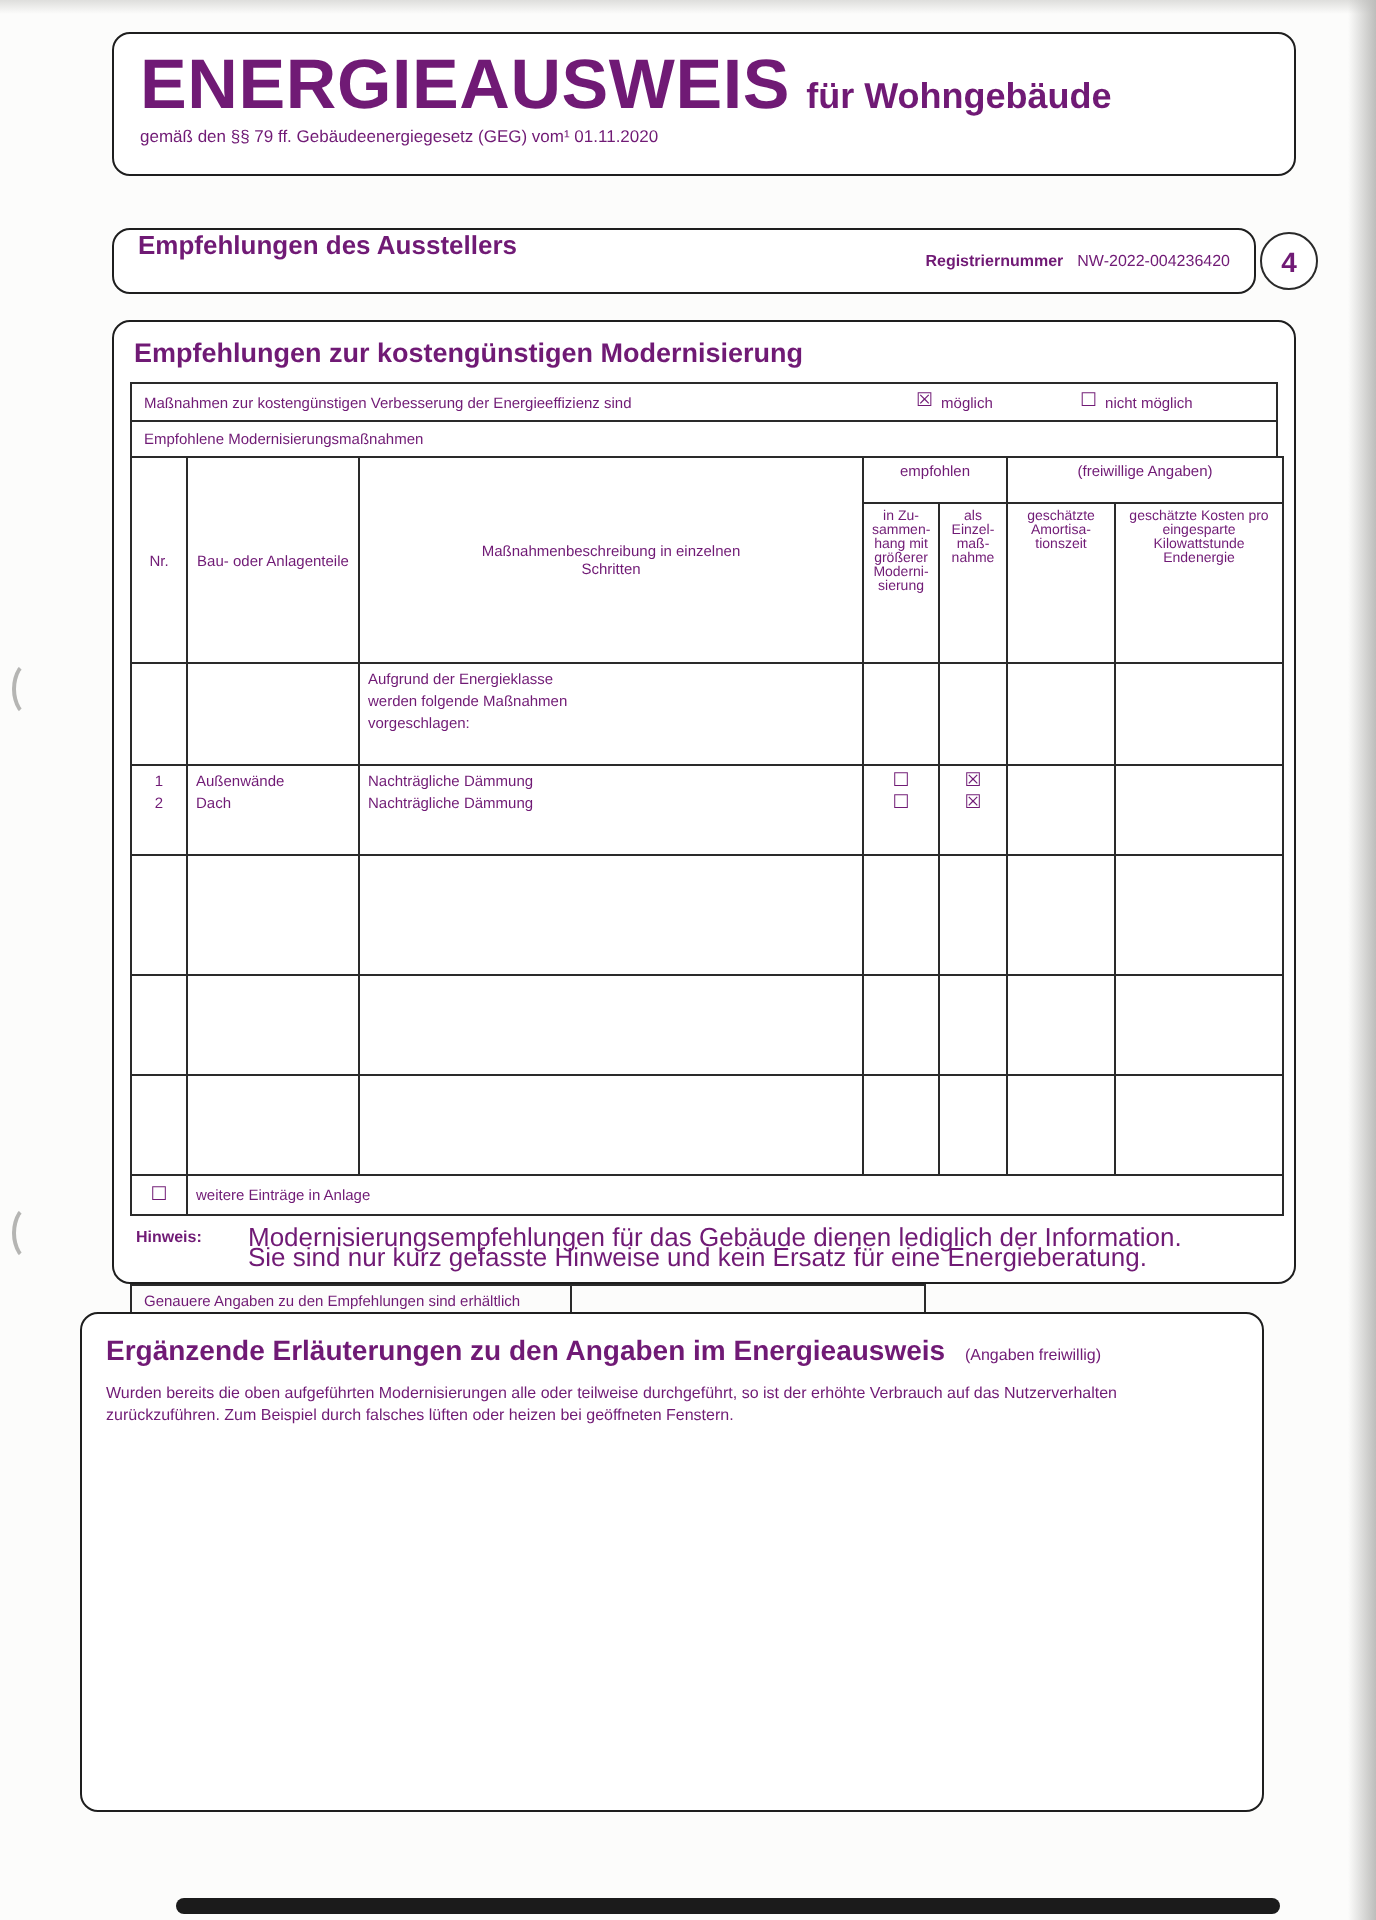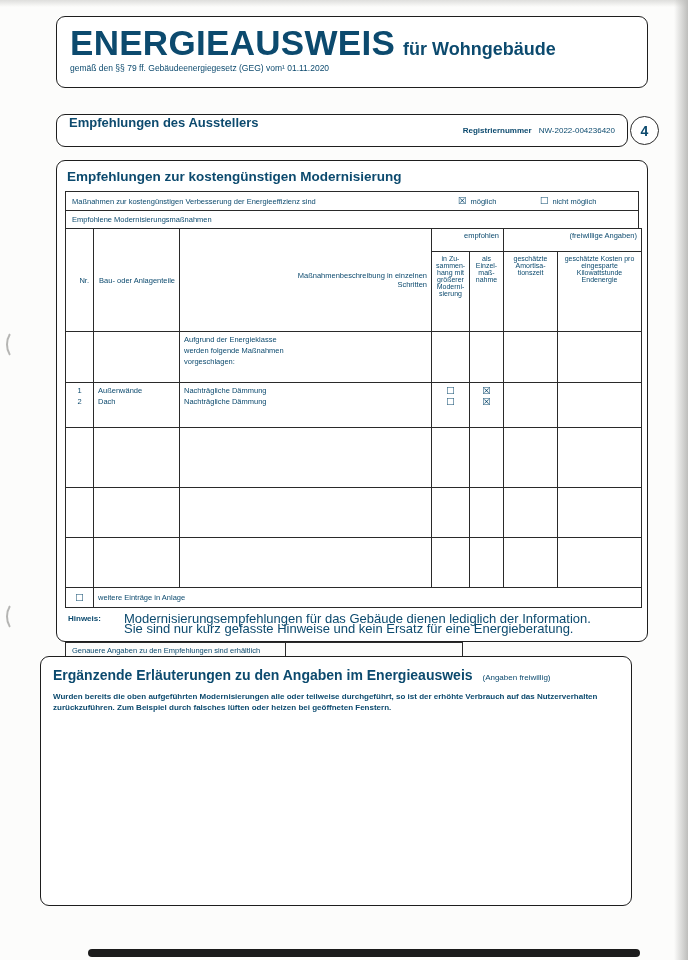--- a/index.html
+++ b/index.html
@@ -1,18 +1,18 @@
 <!DOCTYPE html>
 <html><head>
 <meta charset="utf-8">
 <style>
   html,body{margin:0;padding:0;}
   body{width:688px;height:960px;background:#e7e7e5;}
   .page{position:relative;width:688px;height:960px;background:#fcfcfb;overflow:hidden;
-        font-family:"Liberation Sans",sans-serif;color:#0c4a6e;}
+        font-family:"Liberation Sans",sans-serif;color:#701a75;}
   .edge-right{position:absolute;top:0;right:0;width:14px;height:100%;
         background:linear-gradient(to right,rgba(0,0,0,0),#bdbdbb);}
   .edge-top{position:absolute;top:0;left:0;width:100%;height:7px;
         background:linear-gradient(#dededc,rgba(0,0,0,0));}
   .scan-bar{position:absolute;left:88px;bottom:3px;width:552px;height:8px;background:#1b1b1b;border-radius:4px;}
   .punch{position:absolute;left:6px;width:15px;height:25px;border:2px solid #b5b5b3;
         border-color:transparent transparent transparent #b5b5b3;border-radius:50%;}
   .punch1{top:330px;} .punch2{top:602px;}
 
   .box{position:absolute;border:1.7px solid #1e1e1e;border-radius:9px;background:#fff;box-sizing:border-box;}
@@ -41,21 +41,21 @@
   .opt1{left:392px;} .opt2{left:474px;}
   .cbg{font-size:9.5px;line-height:1;}
   .row-b{border:1px solid #2a2a2a;border-top:none;border-bottom:none;height:17px;display:flex;
         align-items:center;font-size:7.5px;padding:0 6px;box-sizing:border-box;}
 
   .grid{width:576px;border-collapse:collapse;table-layout:fixed;}
   .grid td{border:1px solid #2a2a2a;font-size:7.5px;padding:2px 4px;vertical-align:top;overflow:hidden;}
   .hc{text-align:center;}
   .vmid{vertical-align:middle !important;}
   .wdesc{display:inline-block;max-width:150px;}
-  tr.h1 td{height:18px;text-align:right;}
+  tr.h1 td{height:18px;}
   tr.h2 td{height:74px;font-size:7px;padding-top:3px;}
   tr.r-intro td{height:46px;}
   tr.r-data td{height:40px;}
   tr.r-e1 td{height:55px;}
   tr.r-e2 td{height:45px;}
   tr.r-e3 td{height:45px;}
   tr.r-more td{height:15px;vertical-align:middle;}
   .lines div{line-height:11px;}
   .c-center{text-align:center;}
 
@@ -63,21 +63,21 @@
   .hinweis .hl{font-size:8px;font-weight:bold;width:56px;flex:none;}
   .hinweis .ht{font-size:13px;line-height:10px;}
   .genauere{margin-top:8px;width:398px;height:38px;border:1px solid #2a2a2a;display:flex;box-sizing:border-box;}
   .genauere .gl{width:220px;border-right:1px solid #2a2a2a;font-size:7.5px;padding:3px 6px;line-height:10px;box-sizing:border-box;}
   .genauere .gr{flex:1;}
 
   
   .box-notes{left:40px;top:656px;width:592px;height:250px;padding:10px 12px;}
   .sec-title2{font-size:14px;font-weight:bold;}
   .sec-title2 .suffix{font-size:8px;font-weight:normal;margin-left:6px;}
-  .notes-text{font-size:8px;font-weight:bold;line-height:11px;max-width:560px;}
+  .notes-text{font-size:8px;font-weight:normal;line-height:11px;max-width:560px;}
 </style>
 </head>
 <body>
 
 <div class="page">
   <div class="edge-top"></div>
   <div class="edge-right"></div>
   <div class="punch punch1"></div>
   <div class="punch punch2"></div>
   <div class="scan-bar"></div>

